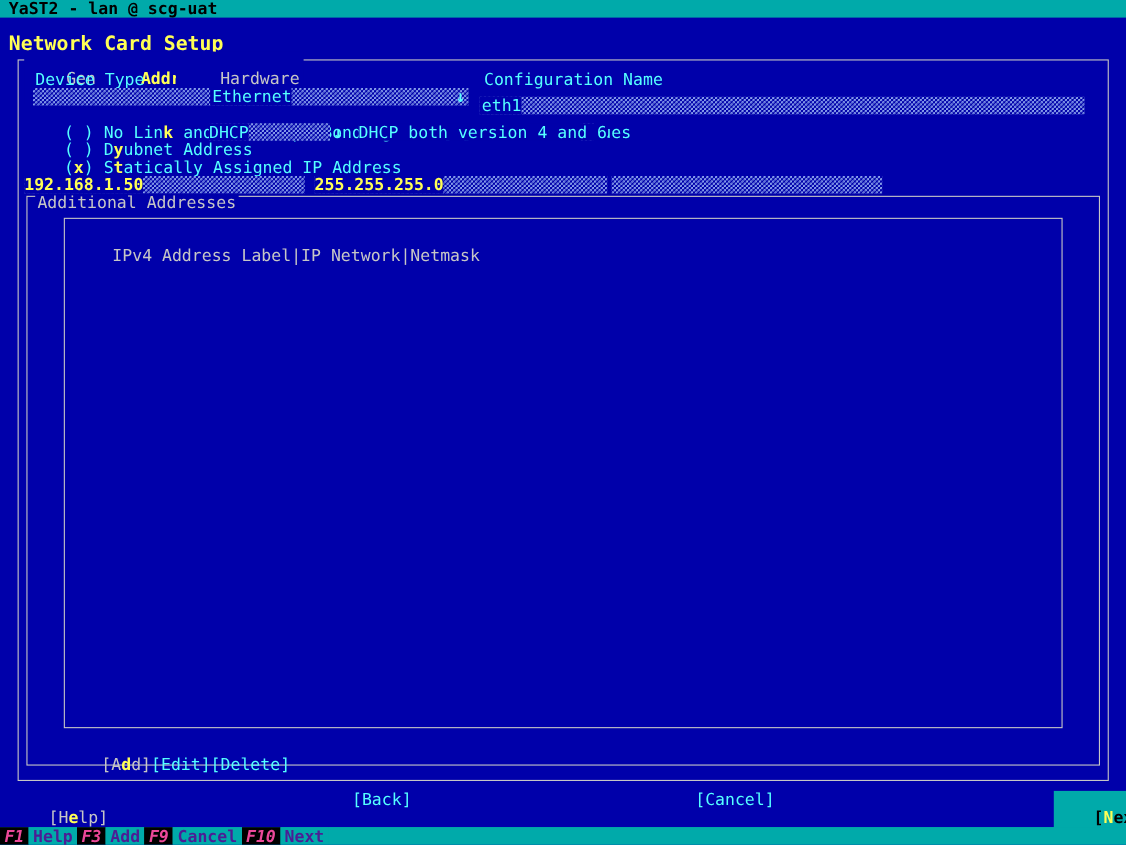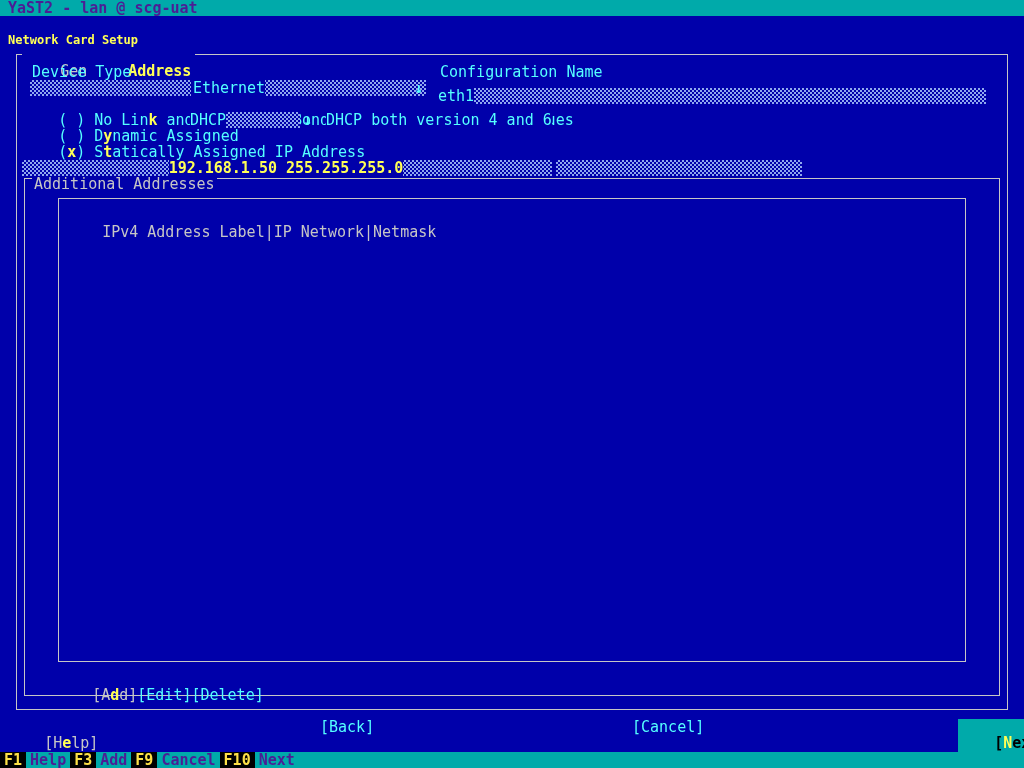--- a/index.html
+++ b/index.html
@@ -14,32 +14,32 @@
   
   .abs{position:absolute;white-space:pre;}
   .wht{color:#c6c6c6;}
   .bcyan{color:#55ffff;}
   .yel{color:#ffff55;}
   .bold{font-weight:bold;}
 
   
   #titlebar{
     position:absolute;left:0;top:0;width:1024px;height:16px;
-    background:#00aaaa;color:#4c1d95;font-weight:bold;
+    background:#00aaaa;color:#000000;font-weight:bold;
     padding-left:8px;box-sizing:border-box;white-space:pre;
     letter-spacing:0px;
   }
 
   
   #fkeybar{
     position:absolute;left:0;bottom:0;width:1024px;height:16px;
     background:#00aaaa;display:flex;align-items:stretch;
     font-weight:bold;white-space:pre;
   }
-  .fk-key{background:#000000;color:#fde047;padding:0 4px;display:flex;align-items:center;}
+  .fk-key{background:#000000;color:#ec4899;padding:0 4px;display:flex;align-items:center;font-style:italic;}
   .fk-lbl{background:#00aaaa;color:#4c1d95;padding:0 4px;display:flex;align-items:center;}
   #fkeybar .fk-pad{flex:1;background:#00aaaa;}
 
   
   .frame{position:absolute;border:1px solid #c6c6c6;box-sizing:border-box;}
   .frame-lbl{position:absolute;background:#0000aa;padding:0 2px;white-space:pre;}
 
   
   .dither{
     background-color:#0000aa;
@@ -59,30 +59,33 @@
   .hl-btn .hot{color:#ffff55;font-weight:bold;}
   .hl-btn .rest{color:#000000;}
 </style>
 </head>
 <body>
 
 <div class="scr">
 
   <div id="titlebar">YaST2 - lan @ scg-uat</div>
 
-  <div class="abs bold yel" style="left:8px;top:32px;font-size:12px;">Network Card Setup</div>
+  <div class="abs bold yel" style="left:8px;top:32px;font-size:18px;">Network Card Setup</div>
 
   <div class="frame" style="left:16px;top:54px;width:992px;height:656px;"></div>
 
   <div class="abs" style="left:22px;top:47px;background:#0000aa;padding:0 2px;">
     <span class="wht">General</span>
   </div>
   <div class="abs wht" style="left:96px;top:47px;background:#0000aa;">─</div>
   <div class="abs" style="left:88px;top:47px;background:#0000aa;padding:0 4px;">
     <span class="yel bold">Address</span>
+  </div>
+  <div class="abs" style="left:160px;top:47px;background:#0000aa;padding:0 4px;">
+    <span class="wht">Hardware</span>
   </div>
 
   <div class="abs bcyan" style="left:32px;top:64px;">Device Type</div>
 
   <div class="field" style="left:30px;top:80px;width:396px;justify-content:center;">
     <span class="dither" style="position:absolute;left:0;top:0;width:396px;"></span>
     <span class="txt bcyan" style="padding-left:2px;">Ethernet</span>
   </div>
   <div class="abs bcyan bold" style="left:414px;top:80px;">↓</div>
 
@@ -95,21 +98,21 @@
 
   <div class="abs" style="left:22px;top:96px;">
     <span class="bcyan">( )</span><span class="bcyan"> No Lin</span><span class="yel bold">k</span><span class="bcyan"> and IP Setup (Bonding Slaves)</span>
   </div>
 
   <div class="abs" style="left:366px;top:96px;">
     <span class="bcyan">[ ]</span><span class="bcyan"> </span><span class="bcyan">Use iBFT Values</span>
   </div>
 
   <div class="abs" style="left:22px;top:112px;">
-    <span class="bcyan">( )</span><span class="bcyan"> D</span><span class="yel bold">y</span><span class="bcyan">namic Assigned</span>
+    <span class="bcyan">( )</span><span class="bcyan"> D</span><span class="yel bold">y</span><span class="bcyan">ubnet Address</span>
   </div>
 
   <div class="field" style="left:190px;top:112px;width:110px;">
     <span class="dither" style="position:absolute;left:0;top:0;width:110px;"></span>
     <span class="txt bcyan">DHCP</span>
   </div>
   <div class="abs bcyan bold" style="left:303px;top:112px;">↓</div>
 
   <div class="field" style="left:326px;top:112px;width:214px;">
     <span class="txt bcyan">DHCP both version 4 and 6</span>
@@ -117,21 +120,21 @@
   </div>
   <div class="abs bcyan bold" style="left:534px;top:112px;">↓</div>
 
   <div class="abs" style="left:22px;top:128px;">
     <span class="bcyan">(</span><span class="yel bold">x</span><span class="bcyan">) S</span><span class="yel bold">t</span><span class="bcyan">atically Assigned IP Address</span>
   </div>
 
   <div class="abs" style="left:22px;top:144px;">
     <span class="yel bold">I</span><span class="wht">P Address</span>
   </div>
-  <div class="field" style="left:22px;top:160px;width:255px;justify-content:flex-end;">
+  <div class="field" style="left:22px;top:160px;width:255px;">
     <span class="dither" style="position:absolute;left:0;top:0;width:255px;"></span>
     <span class="txt yel bold">192.168.1.50</span>
   </div>
 
   <div class="abs" style="left:286px;top:144px;">
     <span class="yel bold">S</span><span class="wht">ubnet Mask</span>
   </div>
   <div class="field" style="left:286px;top:160px;width:266px;">
     <span class="dither" style="position:absolute;left:0;top:0;width:266px;"></span>
     <span class="txt yel bold">255.255.255.0</span>

